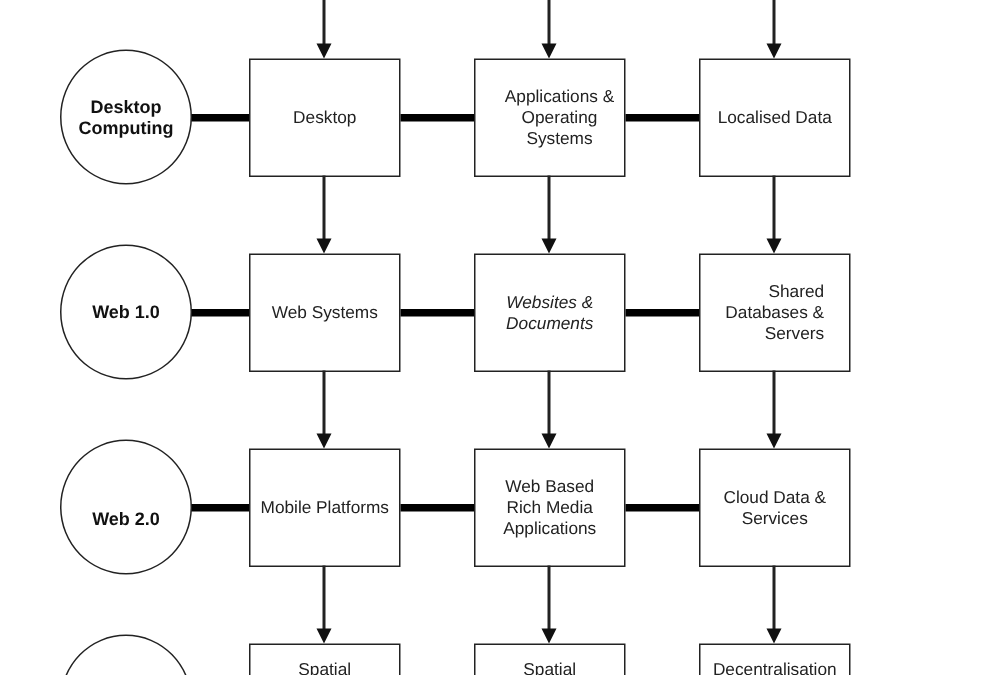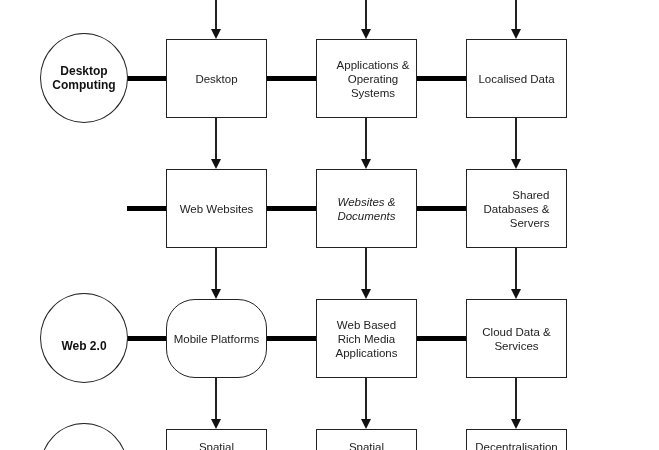--- a/index.html
+++ b/index.html
@@ -50,39 +50,42 @@
     <div class="box" style="left: 466px; top: 39px;"><span style="white-space: pre-line;">Localised Data</span></div>
     <div class="vline" style="left: 215.25px; top: 117px; height: 43px;"></div>
     <div class="arrowhead" style="left: 211px; top: 159px;"></div>
     <div class="vline" style="left: 365.25px; top: 117px; height: 43px;"></div>
     <div class="arrowhead" style="left: 361px; top: 159px;"></div>
     <div class="vline" style="left: 515.25px; top: 117px; height: 43px;"></div>
     <div class="arrowhead" style="left: 511px; top: 159px;"></div>
     <div class="hconn" style="left: 127px; width: 40px; top: 205.5px;"></div>
     <div class="hconn" style="left: 266px; width: 51px; top: 205.5px;"></div>
     <div class="hconn" style="left: 416px; width: 51px; top: 205.5px;"></div>
-    <div class="box" style="left: 166px; top: 169px;"><span style="white-space: pre-line;">Web Websites</span></div>
+    <div class="circle" style="left: 40px; top: 163px;">
+      <span style="white-space: pre-line;">Web 1.0</span>
+    </div>
+    <div class="box" style="left: 166px; top: 169px;"><span style="white-space: pre-line;">Web Systems</span></div>
     <div class="box" style="left: 316px; top: 169px;"><span style="white-space: pre-line; font-style: italic;">Websites &amp;
 Documents</span></div>
     <div class="box" style="left: 466px; top: 169px;"><span style="white-space: pre-line; text-align: right;">Shared
 Databases &amp;
 Servers</span></div>
     <div class="vline" style="left: 215.25px; top: 247px; height: 43px;"></div>
     <div class="arrowhead" style="left: 211px; top: 289px;"></div>
     <div class="vline" style="left: 365.25px; top: 247px; height: 43px;"></div>
     <div class="arrowhead" style="left: 361px; top: 289px;"></div>
     <div class="vline" style="left: 515.25px; top: 247px; height: 43px;"></div>
     <div class="arrowhead" style="left: 511px; top: 289px;"></div>
     <div class="hconn" style="left: 127px; width: 40px; top: 335.5px;"></div>
     <div class="hconn" style="left: 266px; width: 51px; top: 335.5px;"></div>
     <div class="hconn" style="left: 416px; width: 51px; top: 335.5px;"></div>
     <div class="circle" style="left: 40px; top: 293px;">
       <span style="white-space: pre-line; margin-top: 15px;">Web 2.0</span>
     </div>
-    <div class="box" style="left: 166px; top: 299px; border-radius: 29px;"><span style="white-space: pre-line;">Mobile Platforms</span></div>
+    <div class="box" style="left: 166px; top: 299px;"><span style="white-space: pre-line;">Mobile Platforms</span></div>
     <div class="box" style="left: 316px; top: 299px;"><span style="white-space: pre-line;">Web Based
 Rich Media
 Applications</span></div>
     <div class="box" style="left: 466px; top: 299px;"><span style="white-space: pre-line;">Cloud Data &amp;
 Services</span></div>
     <div class="vline" style="left: 215.25px; top: 377px; height: 43px;"></div>
     <div class="arrowhead" style="left: 211px; top: 419px;"></div>
     <div class="vline" style="left: 365.25px; top: 377px; height: 43px;"></div>
     <div class="arrowhead" style="left: 361px; top: 419px;"></div>
     <div class="vline" style="left: 515.25px; top: 377px; height: 43px;"></div>

